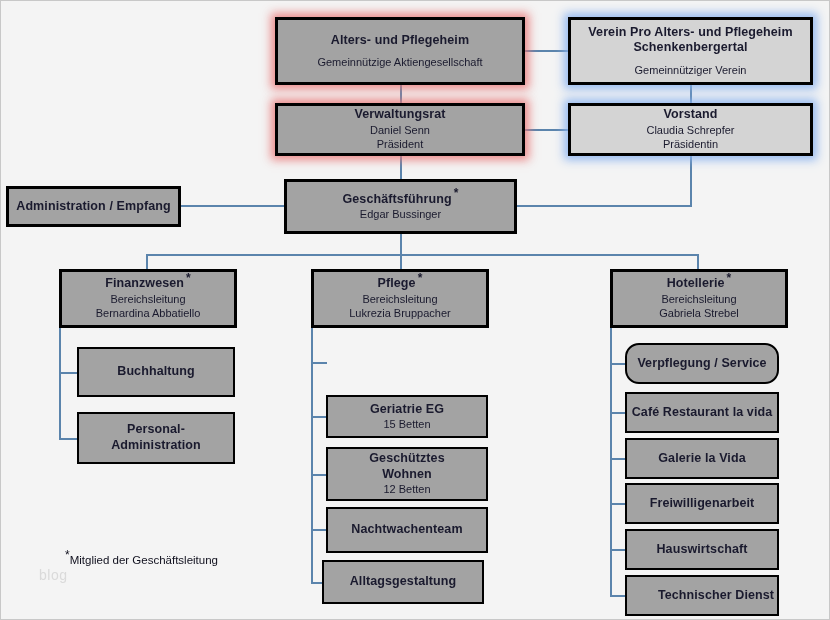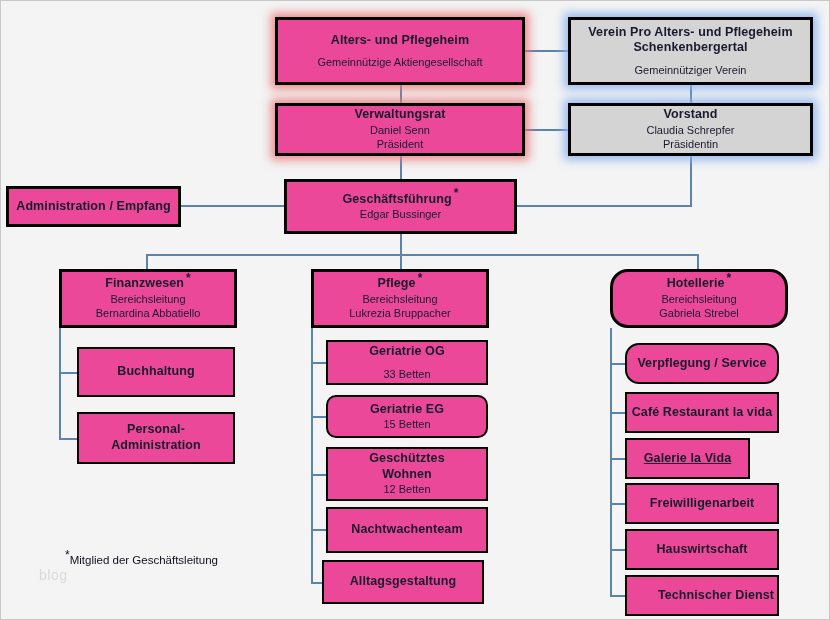--- a/index.html
+++ b/index.html
@@ -30,21 +30,21 @@
     z-index: 1;
   }
   .line.h { height: 2px; }
   .line.v { width: 2px; }
 
   
   .node {
     position: absolute;
     box-sizing: border-box;
     border: 2px solid #000000;
-    background: #ec4899;
+    background: #a3a3a3;
     display: flex;
     flex-direction: column;
     align-items: center;
     justify-content: center;
     text-align: center;
     z-index: 3;
     color: #1a1a2e;
   }
   .node .title {
     font-weight: bold;
@@ -186,41 +186,37 @@
   </div>
 
   <div class="node thick" style="left:310px; top:268px; width:178px; height:59px;">
     <div class="title">
       <span>Pflege</span><span class="star">*</span>
     </div>
     <div class="sub">Bereichsleitung</div>
     <div class="sub">Lukrezia Bruppacher</div>
   </div>
 
-  <div class="node thick" style="left:609px; top:268px; width:178px; height:59px;border-radius:18px;">
+  <div class="node thick" style="left:609px; top:268px; width:178px; height:59px;">
     <div class="title">
       <span>Hotellerie</span><span class="star">*</span>
     </div>
     <div class="sub">Bereichsleitung</div>
     <div class="sub">Gabriela Strebel</div>
   </div>
 
   <div class="node" style="left:76px; top:346px; width:158px; height:50px;">
     <div class="title">Buchhaltung</div>
   </div>
   <div class="node" style="left:76px; top:411px; width:158px; height:52px;">
     <div class="title">Personal-</div>
     <div class="title">Administration</div>
   </div>
 
-  <div class="node" style="left:325px; top:339px; width:162px; height:45px;">
-    <div class="title">Geriatrie OG</div>
-    <div class="sub gap">33 Betten</div>
-  </div>
-  <div class="node" style="left:325px; top:394px; width:162px; height:43px;border-radius:10px;">
+  <div class="node" style="left:325px; top:394px; width:162px; height:43px;">
     <div class="title">Geriatrie EG</div>
     <div class="sub">15 Betten</div>
   </div>
   <div class="node" style="left:325px; top:446px; width:162px; height:54px;">
     <div class="title">Geschütztes</div>
     <div class="title">Wohnen</div>
     <div class="sub">12 Betten</div>
   </div>
   <div class="node" style="left:325px; top:506px; width:162px; height:46px;">
     <div class="title">Nachtwachenteam</div>
@@ -228,21 +224,21 @@
   <div class="node" style="left:321px; top:559px; width:162px; height:44px;">
     <div class="title">Alltagsgestaltung</div>
   </div>
 
   <div class="node" style="left:624px; top:342px; width:154px; height:41px;border-radius:14px;">
     <div class="title">Verpflegung / Service</div>
   </div>
   <div class="node" style="left:624px; top:391px; width:154px; height:41px;">
     <div class="title">Café Restaurant la vida</div>
   </div>
-  <div class="node" style="left:624px; top:437px; width:125px; height:41px;text-decoration:underline;">
+  <div class="node" style="left:624px; top:437px; width:154px; height:41px;">
     <div class="title">Galerie la Vida</div>
   </div>
   <div class="node" style="left:624px; top:482px; width:154px; height:41px;text-align:right;">
     <div class="title">Freiwilligenarbeit</div>
   </div>
   <div class="node" style="left:624px; top:528px; width:154px; height:41px;">
     <div class="title">Hauswirtschaft</div>
   </div>
   <div class="node" style="left:624px; top:574px; width:154px; height:41px;padding-left:28px;">
     <div class="title">Technischer Dienst</div>

